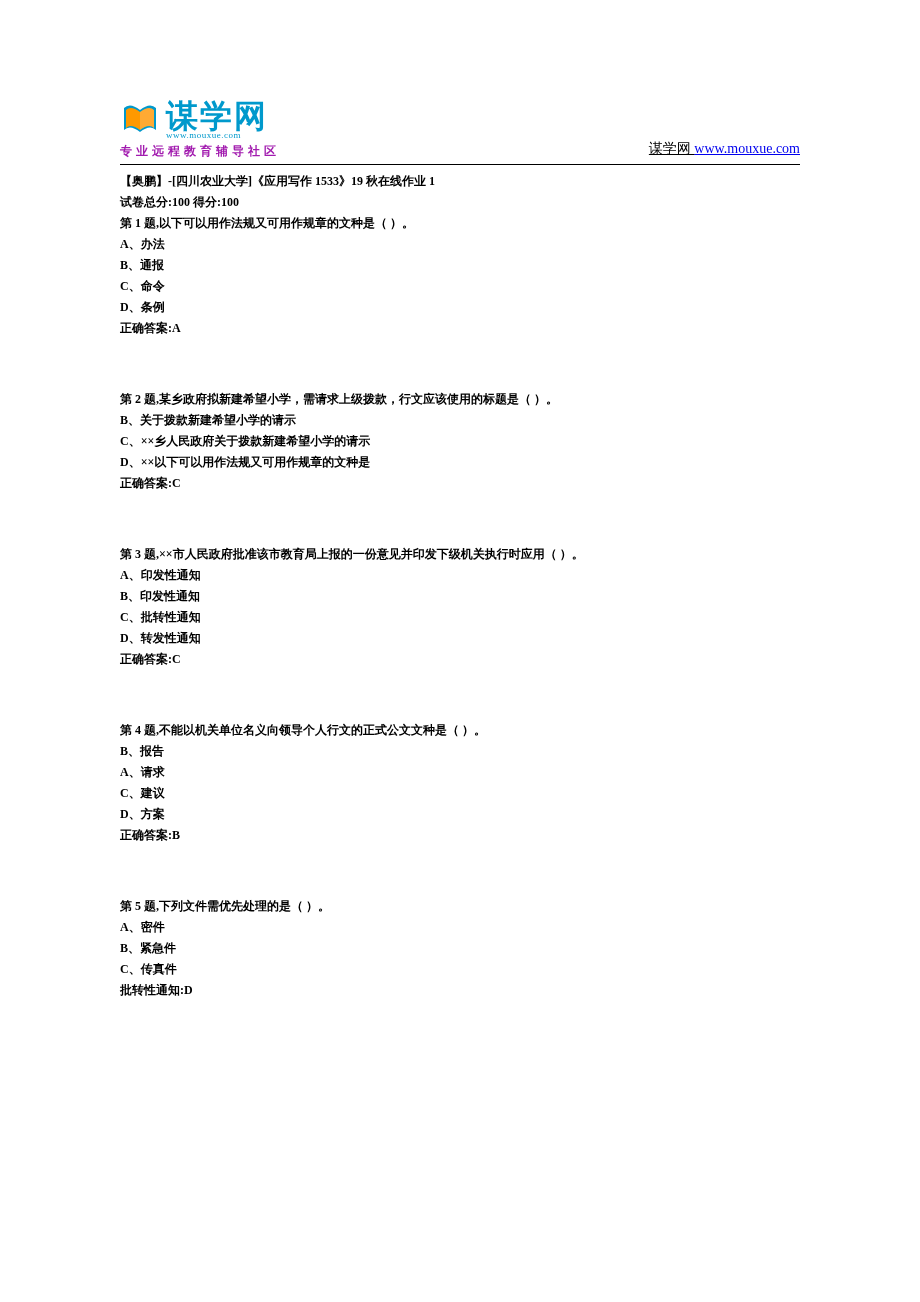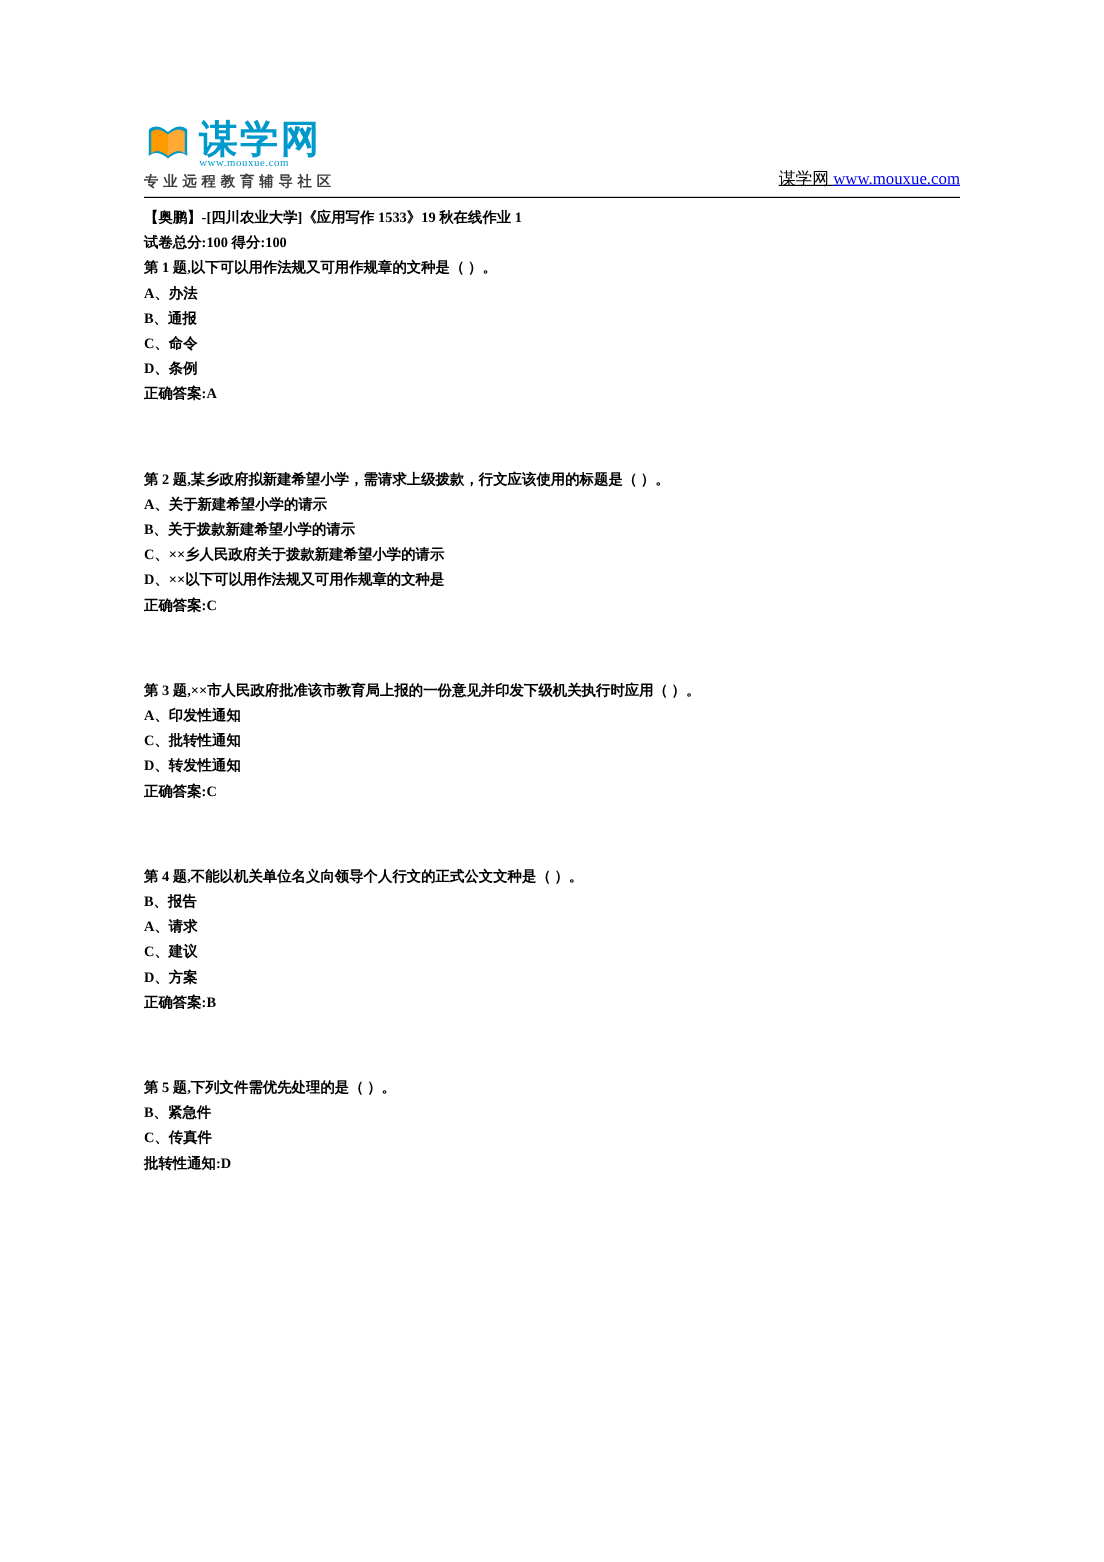--- a/index.html
+++ b/index.html
@@ -47,21 +47,21 @@
       line-height: 1;
     }
     .logo-url {
       font-size: 9px;
       color: #0099cc;
       margin-top: -2px;
       letter-spacing: 0.5px;
     }
     .tagline {
       font-size: 12px;
-      color: #404040;
+      color: #a21caf;
       letter-spacing: 4px;
       margin-top: 3px;
       font-family: "SimHei", sans-serif;
       font-weight: bold;
     }
     .site-link-block {
       font-size: 14px;
       padding-bottom: 2px;
       text-decoration: underline;
     }
@@ -118,43 +118,44 @@
     <p>第 1 题,以下可以用作法规又可用作规章的文种是（    ）。</p>
     <p>A、办法</p>
     <p>B、通报</p>
     <p>C、命令</p>
     <p>D、条例</p>
     <p>正确答案:A</p>
   </div>
 
   <div class="question-block">
     <p>第 2 题,某乡政府拟新建希望小学，需请求上级拨款，行文应该使用的标题是（     ）。</p>
-    <p>A、关于新建希望小学的请示</p>
     <p>B、关于拨款新建希望小学的请示</p>
     <p>C、××乡人民政府关于拨款新建希望小学的请示</p>
     <p>D、××以下可以用作法规又可用作规章的文种是</p>
     <p>正确答案:C</p>
   </div>
 
   <div class="question-block">
     <p>第 3 题,××市人民政府批准该市教育局上报的一份意见并印发下级机关执行时应用（    ）。</p>
     <p>A、印发性通知</p>
+    <p>B、印发性通知</p>
     <p>C、批转性通知</p>
     <p>D、转发性通知</p>
     <p>正确答案:C</p>
   </div>
 
   <div class="question-block">
     <p>第 4 题,不能以机关单位名义向领导个人行文的正式公文文种是（       ）。</p>
     <p>B、报告</p>
     <p>A、请求</p>
     <p>C、建议</p>
     <p>D、方案</p>
     <p>正确答案:B</p>
   </div>
 
   <div class="question-block">
     <p>第 5 题,下列文件需优先处理的是（    ）。</p>
+    <p>A、密件</p>
     <p>B、紧急件</p>
     <p>C、传真件</p>
     <p>批转性通知:D</p>
   </div>
 </div>
 
 </body></html>

